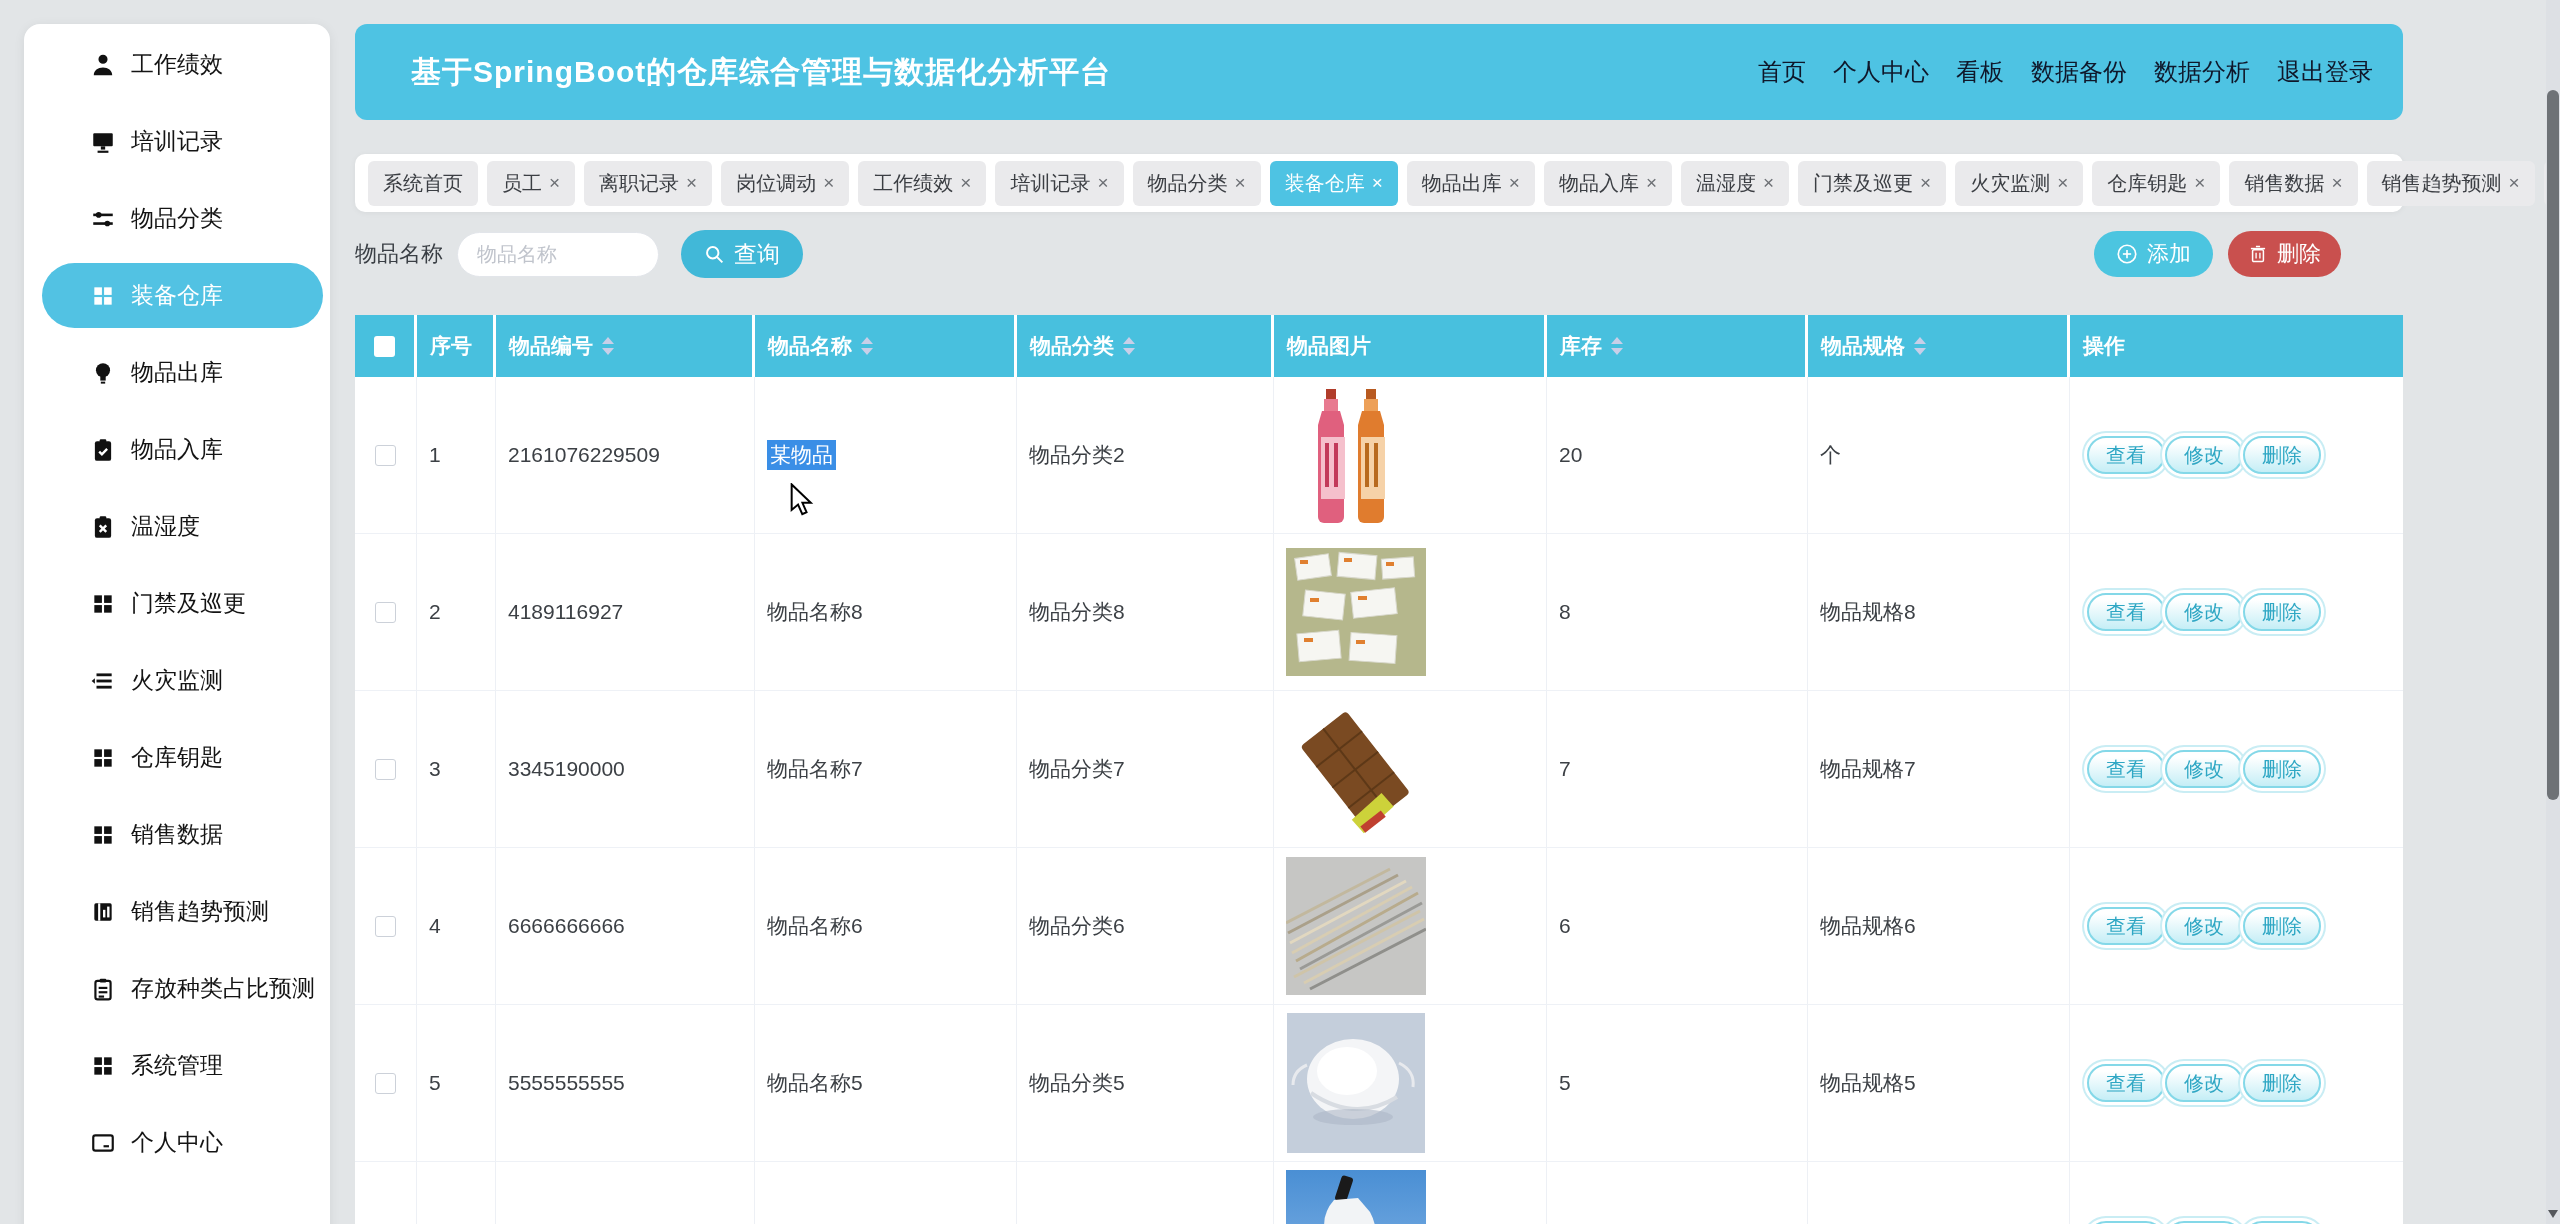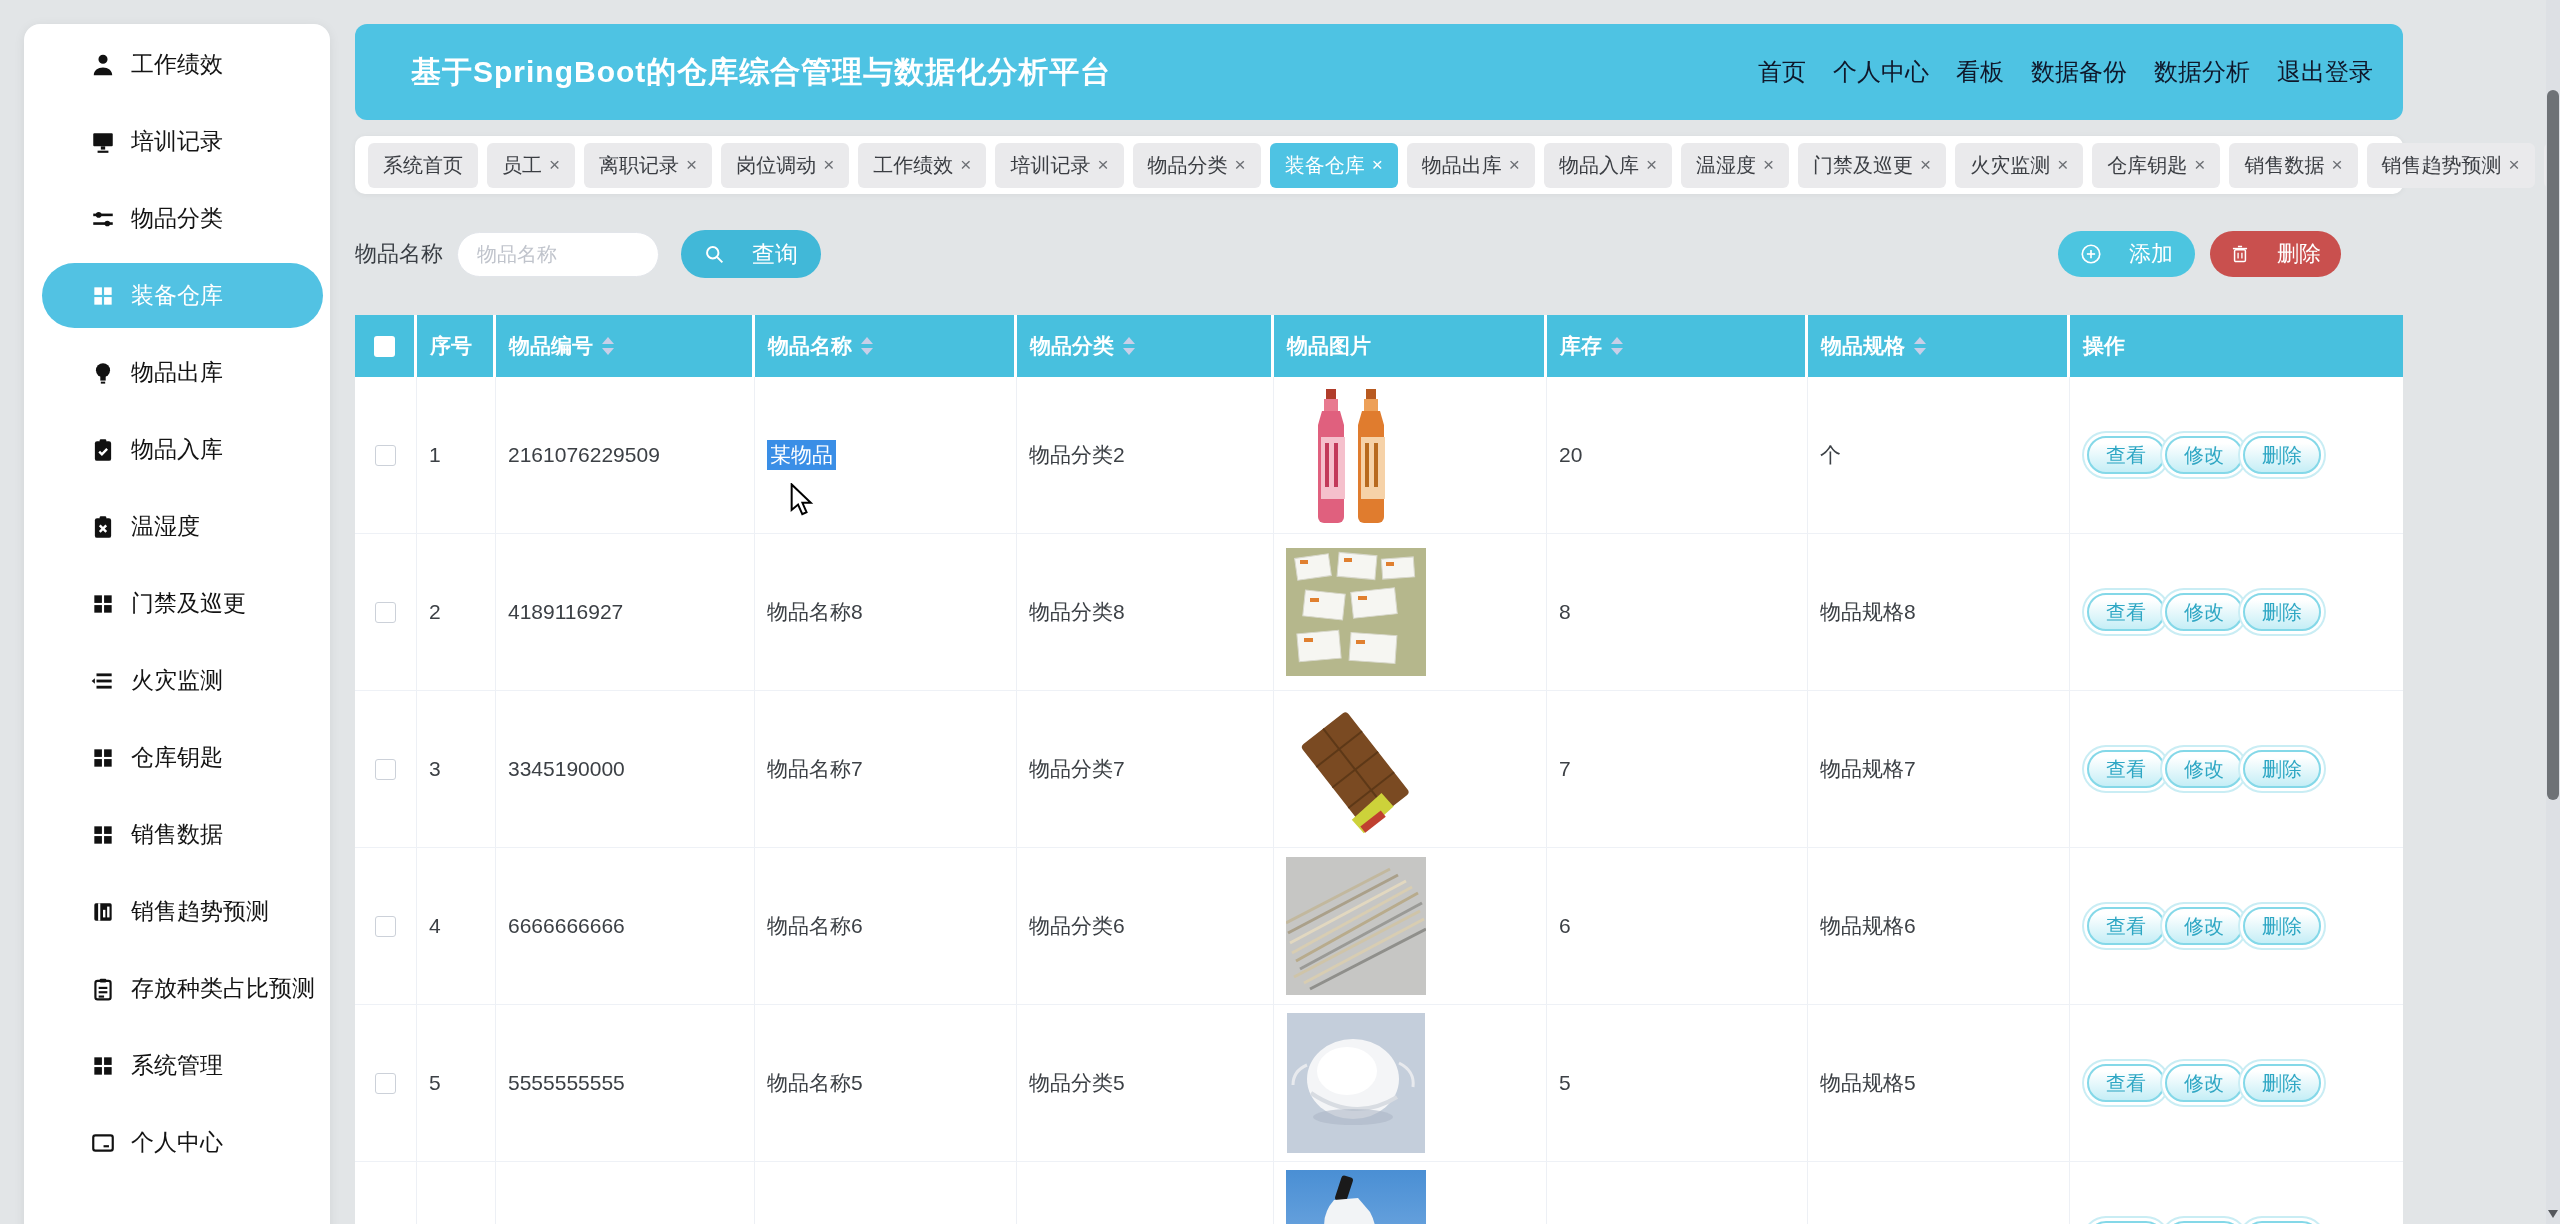--- a/index.html
+++ b/index.html
@@ -34,21 +34,21 @@
   .header-card {
     position:absolute; left:0; top:24px; width:100%; height:96px;
     background:#4ec3e3; border-radius:12px;
     display:flex; align-items:center;
   }
   .title { font-size:30px; font-weight:bold; color:#fff; margin-left:56px; letter-spacing:1px; }
   .hnav { margin-left:auto; margin-right:30px; display:flex; gap:27px; }
   .hnav span { color:#0f172a; font-size:24px; cursor:pointer; }
   
   .tabs-card {
-    position:absolute; left:0; top:136px; width:100%; height:58px;
+    position:absolute; left:0; top:154px; width:100%; height:58px;
     background:#fff; border-radius:10px; box-shadow:0 1px 6px rgba(0,0,0,.05);
     display:flex; align-items:center; padding:0 13px; gap:9px;
   }
   .tab {
     height:45px; background:#eaeaec; border-radius:6px;
     display:flex; align-items:center; padding:0 15px; gap:7px;
     font-size:20px; color:#3b3e43; cursor:pointer; white-space:nowrap;
   }
   .tab .tab-x { font-size:19px; color:#6d7075; }
   .tab.active { background:#4ec3e3; color:#fff; }
@@ -58,21 +58,21 @@
     position:absolute; left:0; top:228px; width:100%; height:52px;
     display:flex; align-items:center;
   }
   .search-label { font-size:22px; color:#3a3f45; margin-right:14px; }
   .search-input {
     width:202px; height:45px; border:1px solid #e2e5ea; border-radius:23px;
     background:#fff; padding:0 19px; font-size:20px; color:#333; outline:none;
     font-family:inherit;
   }
   .search-input::placeholder { color:#c0c4cc; }
-  .btn { border:none; cursor:pointer; display:inline-flex; align-items:center; gap:27px;
+  .btn { border:none; cursor:pointer; display:inline-flex; align-items:center; gap:9px;
          color:#fff; font-family:inherit; }
   .btn-query {
     margin-left:22px; height:48px; padding:0 23px; border-radius:24px;
     background:#41b8d8; font-size:23px;
   }
   .toolbar .spacer { flex:1; }
   .btn-add {
     height:46px; padding:0 22px; border-radius:23px; background:#4cc5e0; font-size:22px;
   }
   .btn-del-top {

